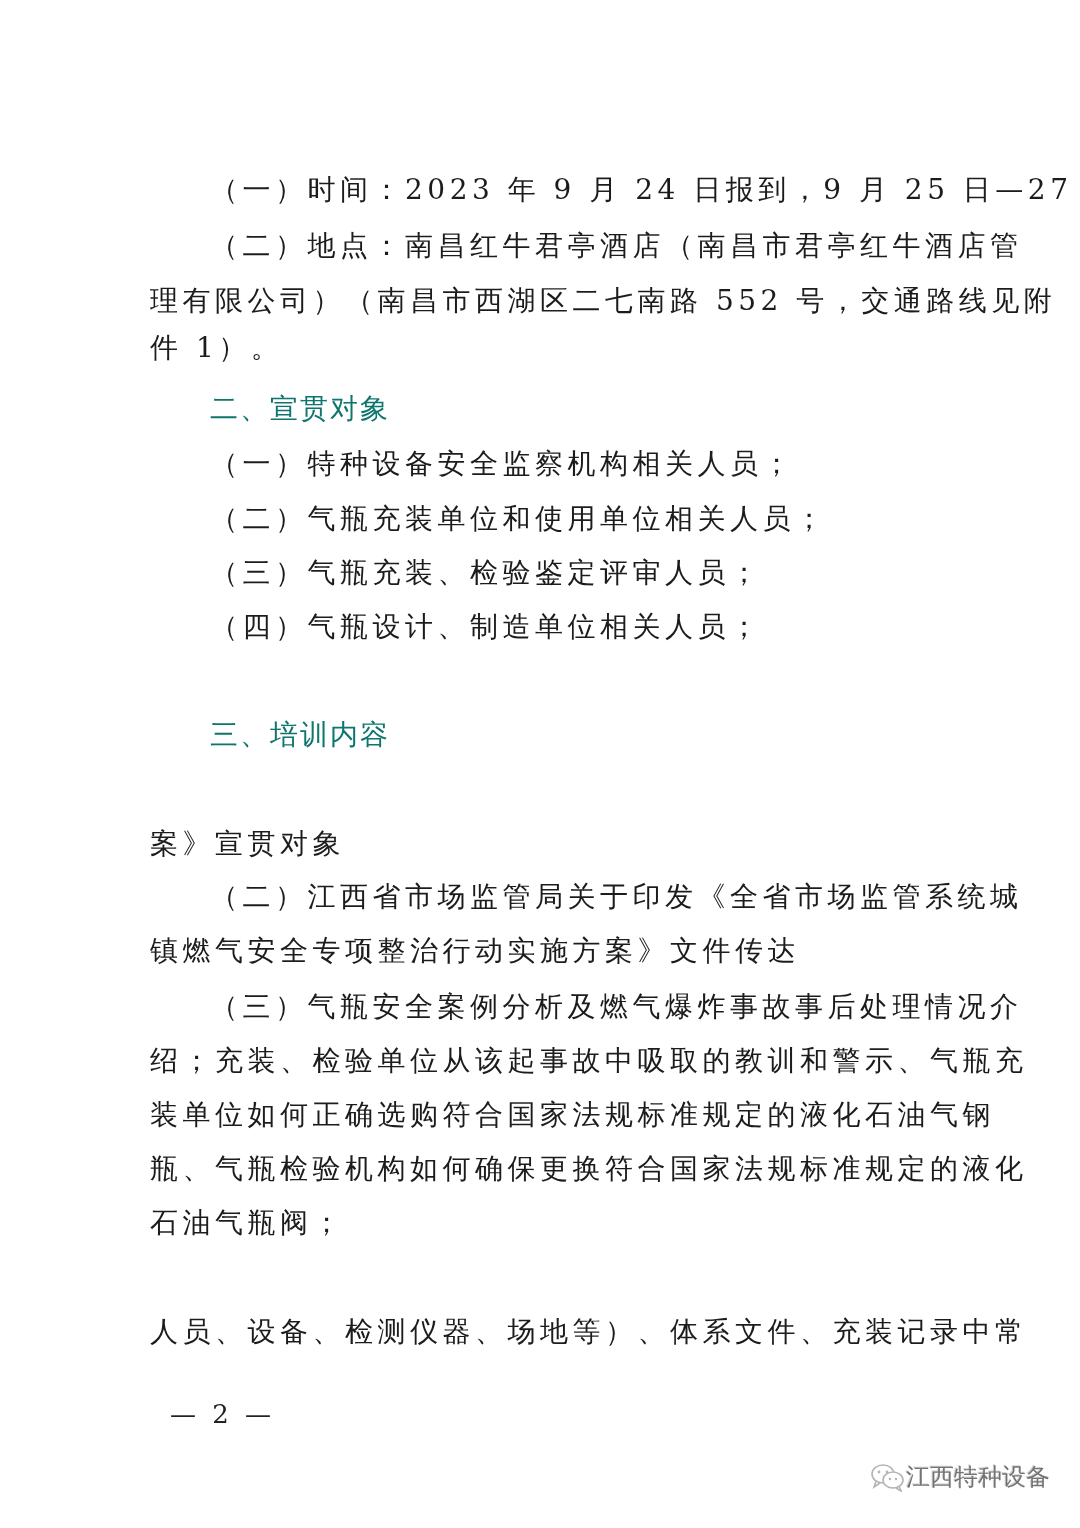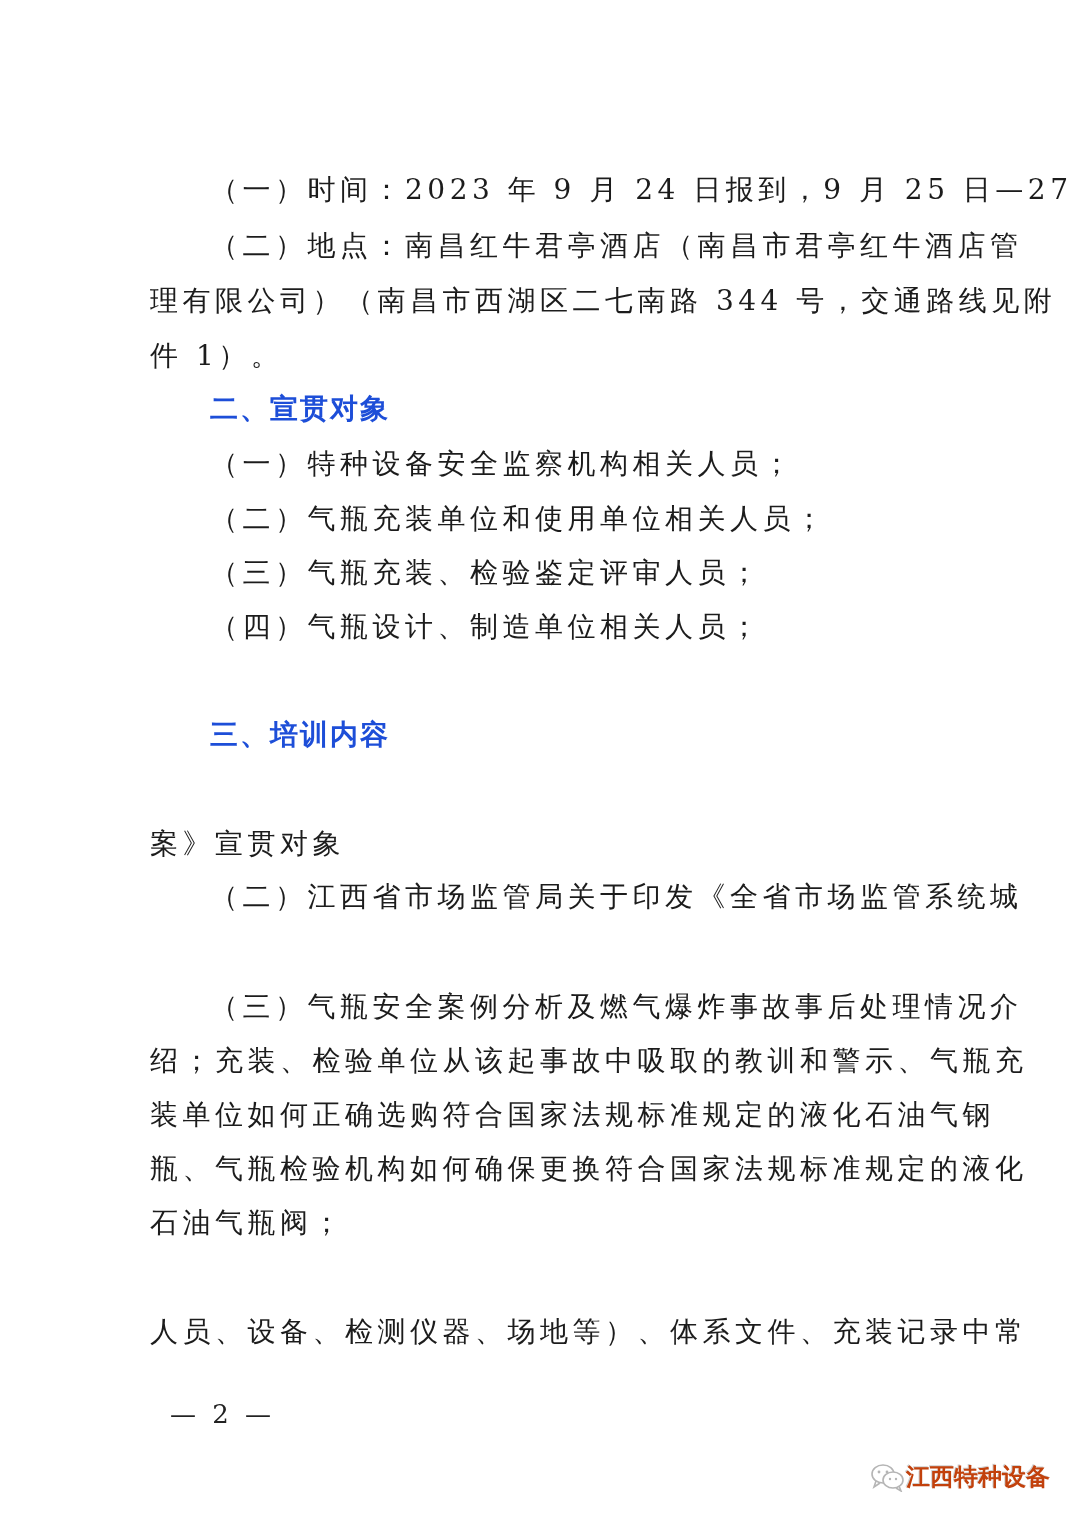--- a/index.html
+++ b/index.html
@@ -29,71 +29,71 @@
       width: 790px;
       font-size: 28px;
       line-height: 36px;
       white-space: nowrap;
       letter-spacing: 4.5px;
       color: #1c1c1c;
     }
     .indent { left: 210px; width: 730px; }
     .heading {
       font-family: "DejaVu Sans", "Liberation Sans", sans-serif;
-      font-weight: bold;
+      font-weight: normal;
       letter-spacing: 2px;
-      color: #1d4ed8;
+      color: #0f766e;
     }
     .page-number {
       position: absolute;
       left: 170px;
       top: 1398px;
       font-size: 26px;
       line-height: 32px;
       letter-spacing: 4px;
       color: #222;
     }
     .watermark {
       position: absolute;
       right: 30px;
       top: 1462px;
       display: flex;
       align-items: center;
       gap: 0;
-      color: #c2410c;
+      color: #737373;
       font-family: "DejaVu Sans", "Liberation Sans", sans-serif;
       font-size: 24px;
       line-height: 30px;
       text-shadow: 1px 1px 0 #ffffff, -1px -1px 0 #d0d0d0;
-      font-weight: bold;
     }
     .wechat-icon {
       width: 36px;
       height: 30px;
       display: inline-block;
     }
   </style>
 </head>
 <body>
 
 <div class="page">
   <div class="line indent" style="top:172px">（一）时间：2023 年 9 月 24 日报到，9 月 25 日—27 日培训。</div>
   <div class="line indent" style="top:228px">（二）地点：南昌红牛君亭酒店（南昌市君亭红牛酒店管</div>
-  <div class="line" style="top:283px">理有限公司）（南昌市西湖区二七南路 344 号，交通路线见附</div>
-  <div class="line" style="top:338px">件 1）。</div>
+  <div class="line" style="top:283px">理有限公司）（南昌市西湖区二七南路 552 号，交通路线见附</div>
+  <div class="line" style="top:330px">件 1）。</div>
 
   <div class="line indent heading" style="top:391px">二、宣贯对象</div>
   <div class="line indent" style="top:446px">（一）特种设备安全监察机构相关人员；</div>
   <div class="line indent" style="top:501px">（二）气瓶充装单位和使用单位相关人员；</div>
   <div class="line indent" style="top:555px">（三）气瓶充装、检验鉴定评审人员；</div>
   <div class="line indent" style="top:609px">（四）气瓶设计、制造单位相关人员；</div>
 
   <div class="line indent heading" style="top:717px">三、培训内容</div>
   <div class="line" style="top:826px">案》宣贯对象</div>
   <div class="line indent" style="top:879px">（二）江西省市场监管局关于印发《全省市场监管系统城</div>
+  <div class="line" style="top:933px">镇燃气安全专项整治行动实施方案》文件传达</div>
   <div class="line indent" style="top:989px">（三）气瓶安全案例分析及燃气爆炸事故事后处理情况介</div>
   <div class="line" style="top:1097px">装单位如何正确选购符合国家法规标准规定的液化石油气钢</div>
   <div class="line" style="top:1043px">绍；充装、检验单位从该起事故中吸取的教训和警示、气瓶充</div>
   <div class="line" style="top:1151px">瓶、气瓶检验机构如何确保更换符合国家法规标准规定的液化</div>
   <div class="line" style="top:1205px">石油气瓶阀；</div>
   <div class="line" style="top:1314px">人员、设备、检测仪器、场地等）、体系文件、充装记录中常</div>
 
   <div class="page-number">— 2 —</div>
 
   <div class="watermark">

